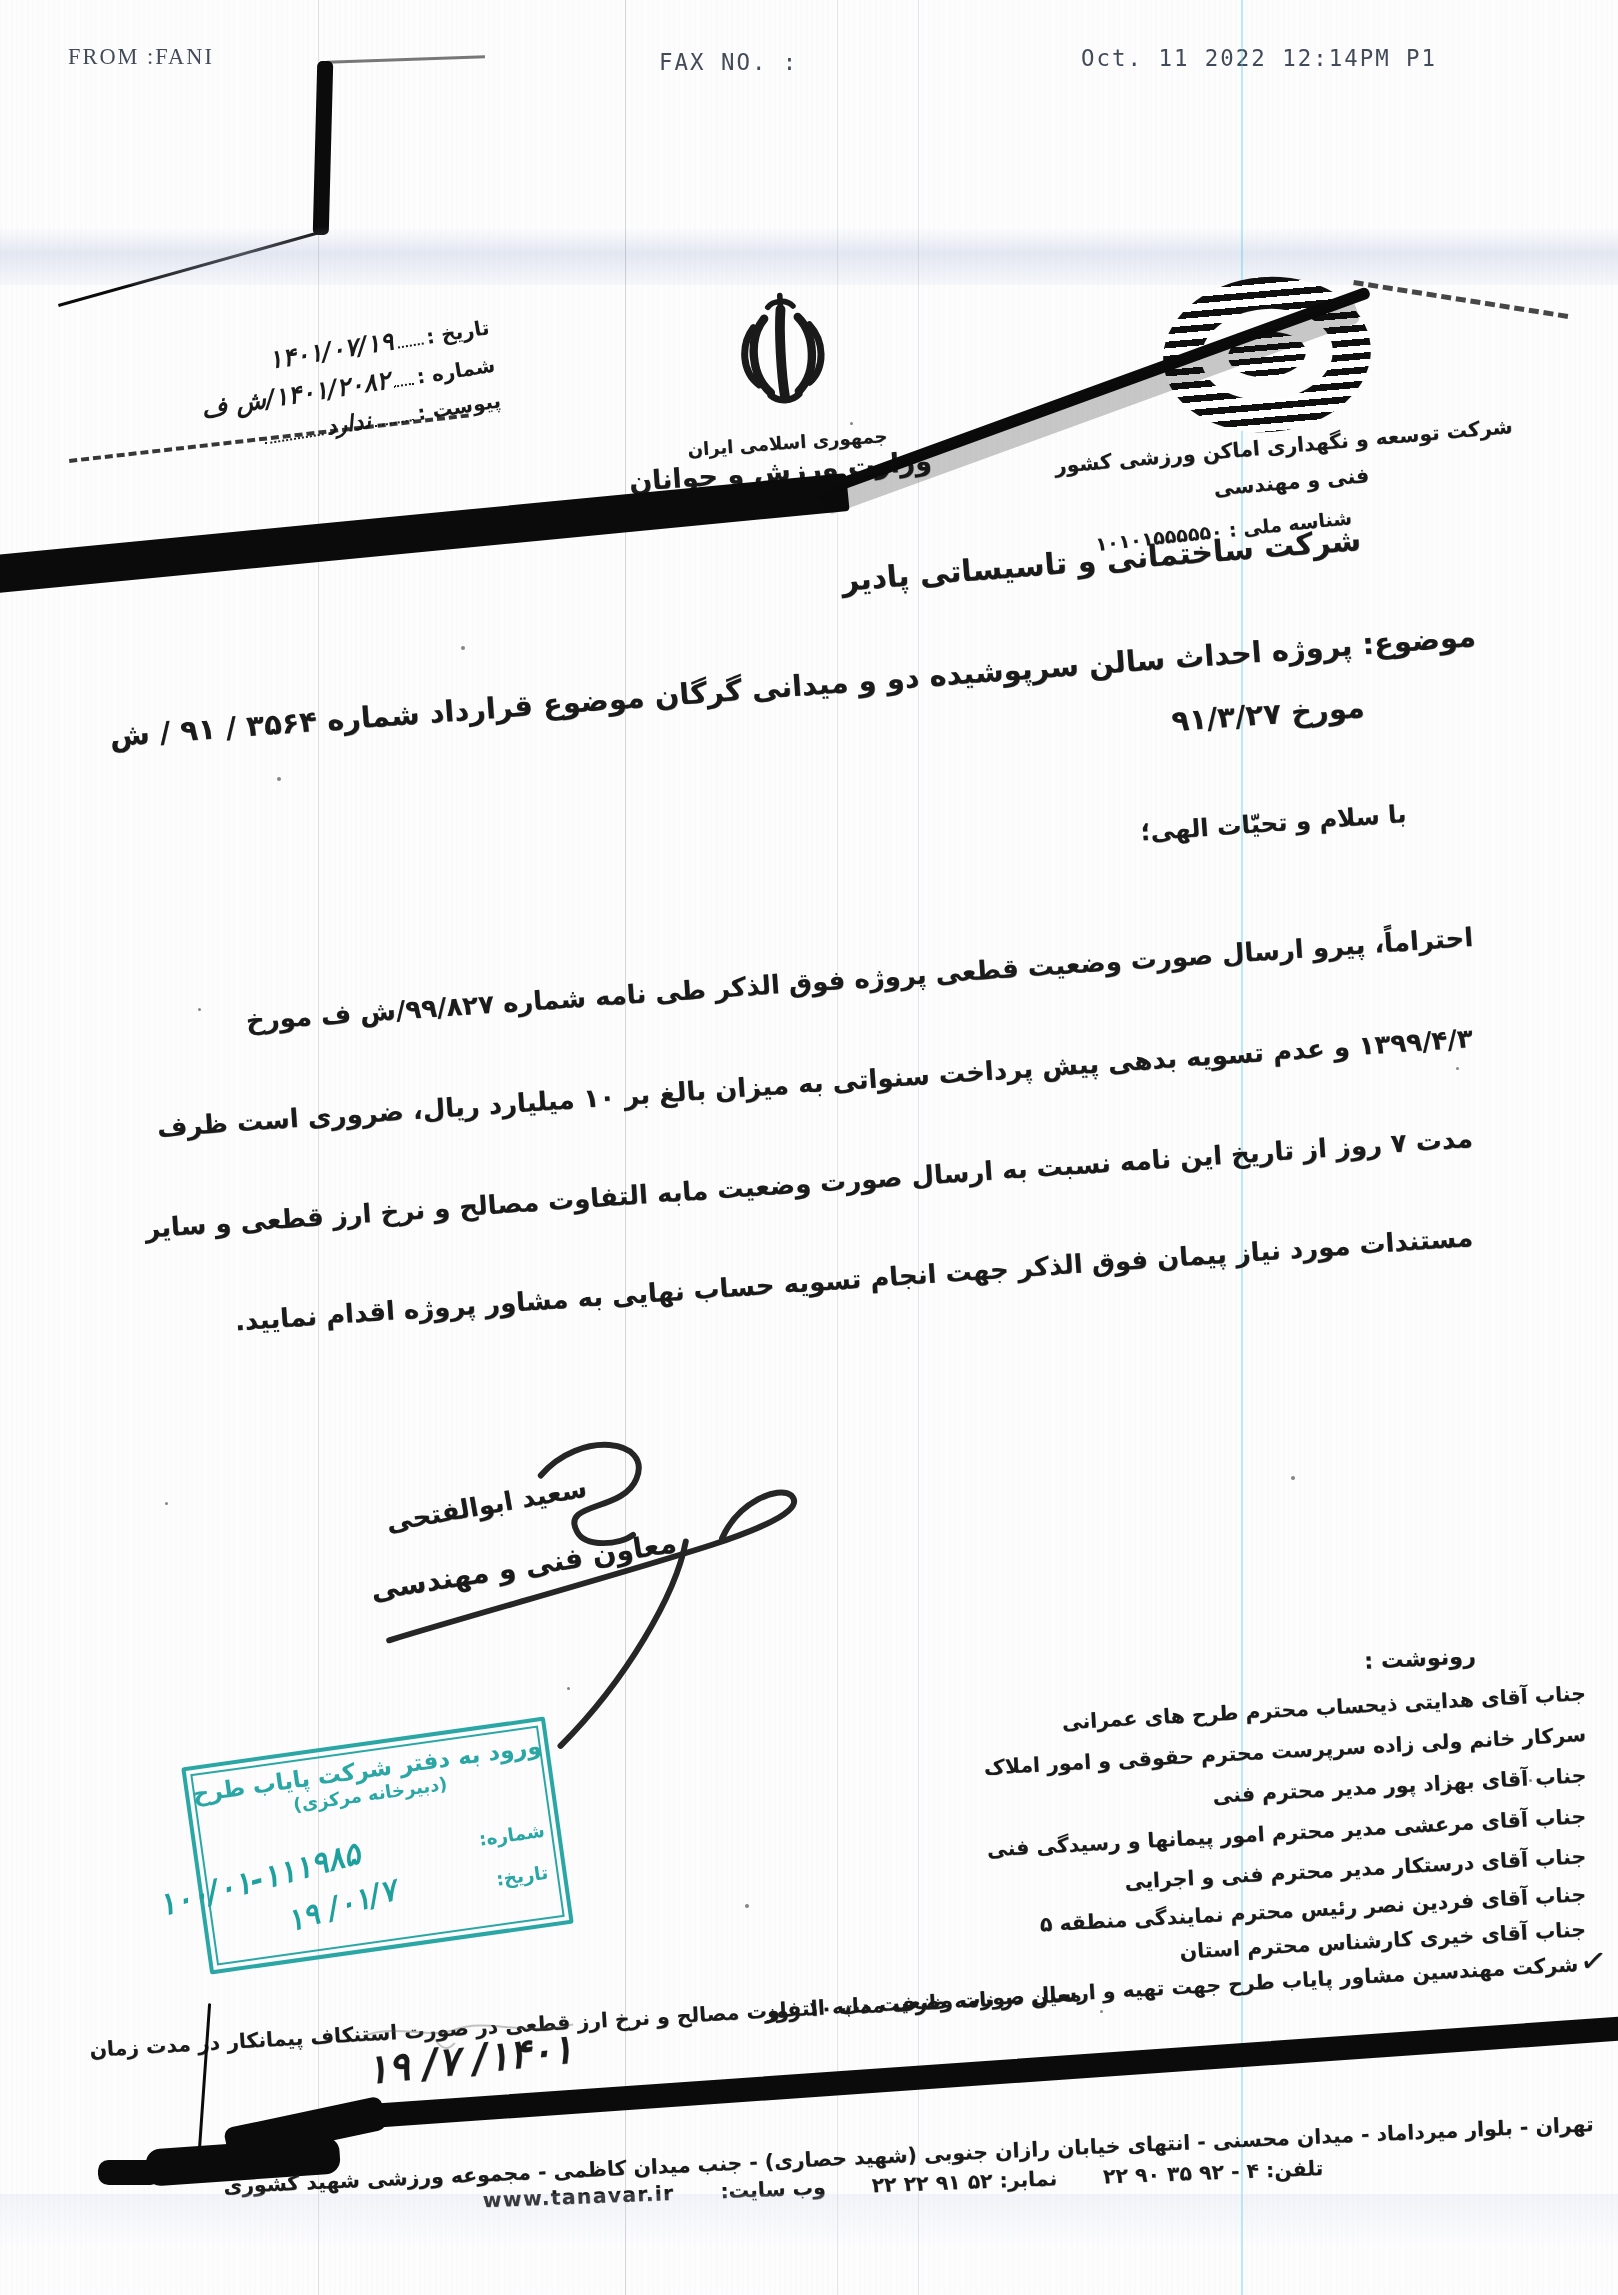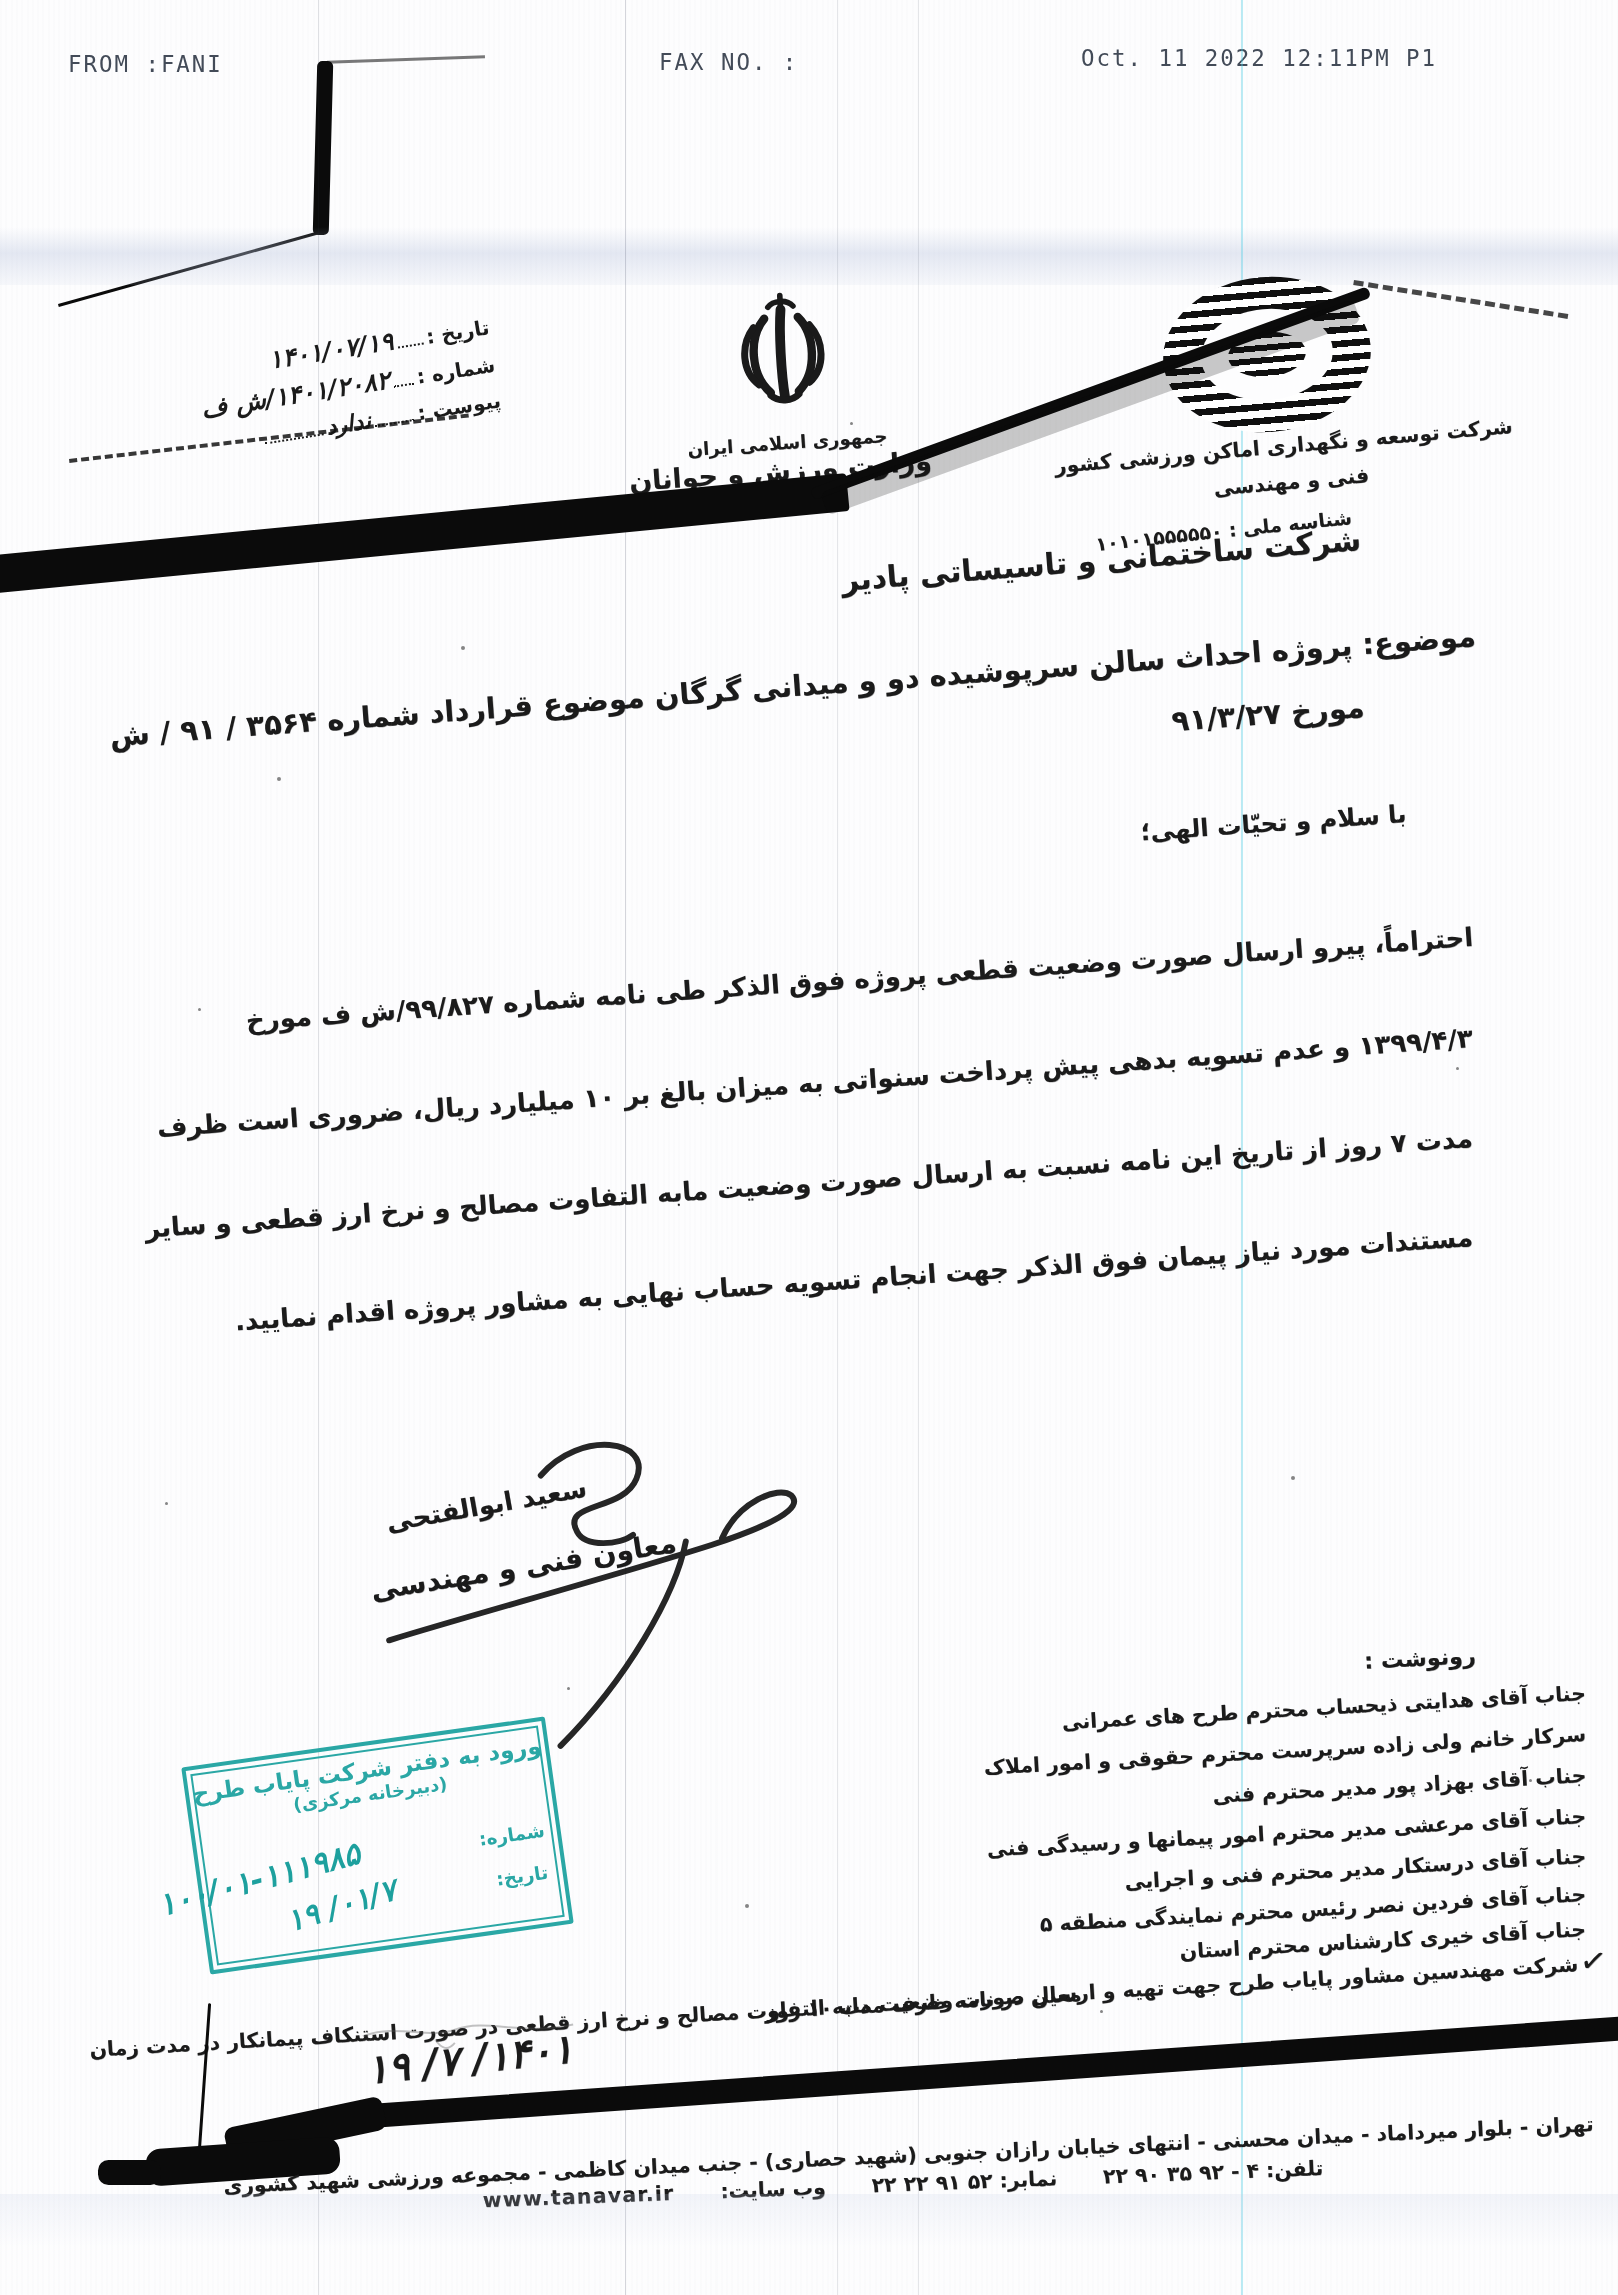--- a/index.html
+++ b/index.html
@@ -21,23 +21,23 @@
     color:#2aa7a5; border-radius:2.6px;
   }
   .dotted-lead{border-bottom:2.6px dotted #1c1c1c; display:inline-block; min-width:79px; height:0.9em;}
   svg{display:block;}
 </style>
 </head>
 <body>
 
 <div class="page">
 
-  <div class="abs mono" style="left:68px; top:51px;">FROM :FANI</div>
+  <div class="abs mono" style="left:68px; top:44px;font-family:Liberation Serif, serif;">FROM :FANI</div>
   <div class="abs mono" style="left:659px; top:49px;">FAX NO. :</div>
-  <div class="abs mono" style="left:1081px; top:45px;">Oct. 11 2022 12:11PM  P1</div>
+  <div class="abs mono" style="left:1081px; top:45px;">Oct. 11 2022 12:14PM  P1</div>
 
   <div class="abs bar" style="left:58px; top:304px; width:271px; height:3.3px; transform:rotate(-15.6deg); transform-origin:left top;"></div>
   <div class="abs bar" style="left:315px; top:61px; width:16px; height:174px; border-radius:5.3px; transform:rotate(1.5deg);"></div>
   <div class="abs bar" style="left:327px; top:58px; width:158px; height:2.6px; transform:rotate(-2deg); opacity:.55;"></div>
   <div class="abs" style="left:0; top:227px; width:1619px; height:58px; background:linear-gradient(180deg, rgba(185,196,222,0) 0%, rgba(185,196,222,.38) 45%, rgba(185,196,222,.10) 100%);"></div>
 
   <div class="vline" style="left:318px; background:rgba(40,45,70,.13);"></div>
   <div class="vline" style="left:625px; background:rgba(40,45,70,.18);"></div>
   <div class="vline" style="left:837px; background:rgba(40,45,70,.10);"></div>
   <div class="vline" style="left:918px; background:rgba(40,45,70,.10);"></div>

